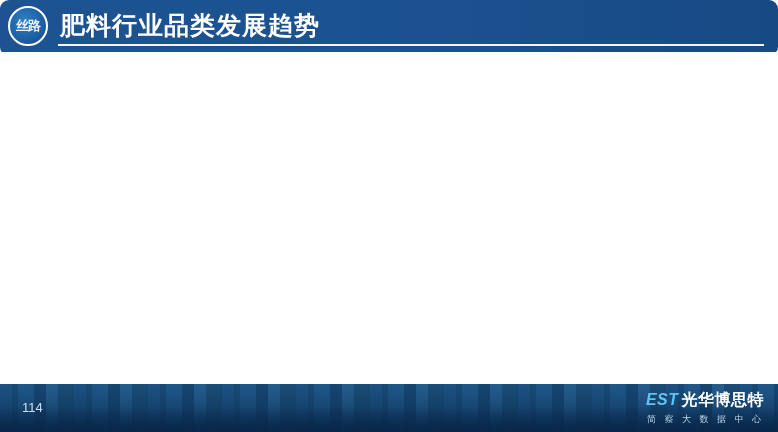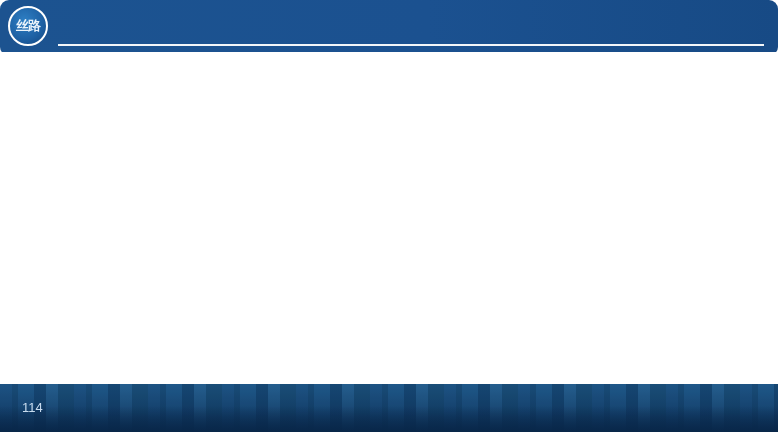--- a/index.html
+++ b/index.html
@@ -190,30 +190,35 @@
 </head>
 <body>
 
 <div class="slide">
 
   <div class="header">
     <div class="header-logo">
       <div class="logo-circle"></div>
       <div class="logo-glyph">丝路</div>
     </div>
+    <div class="header-title">肥料行业品类发展趋势</div>
     <div class="header-underline"></div>
   </div>
 
   <div class="content">
     <div class="bullet-list">
 
 
 
     </div>
   </div>
 
   <div class="footer">
     <div class="footer-photo"></div>
     <div class="footer-skyline"></div>
     <div class="page-number">114</div>
+    <div class="brand">
+      <div class="brand-main"><span class="est">EST</span><span>光华博思特</span></div>
+      <div class="brand-sub">简 察 大 数 据 中 心</div>
+    </div>
   </div>
 
 </div>
 
 </body></html>

